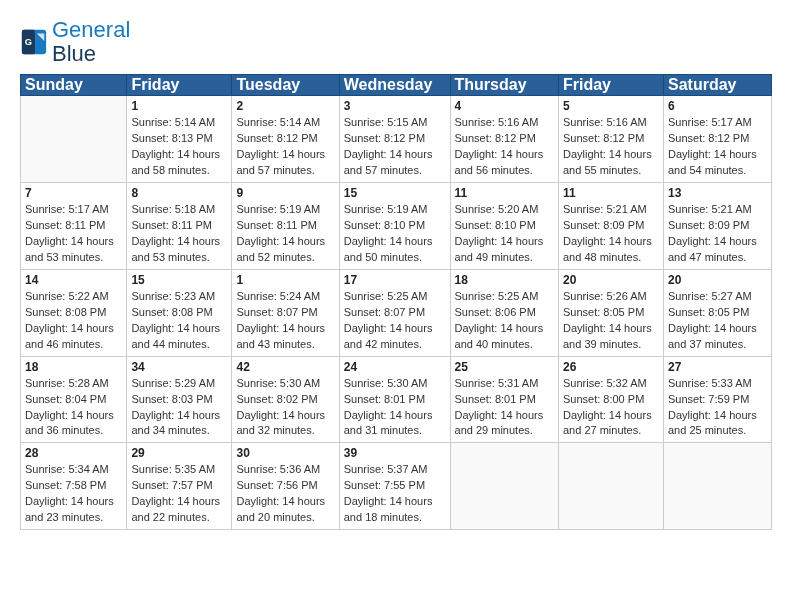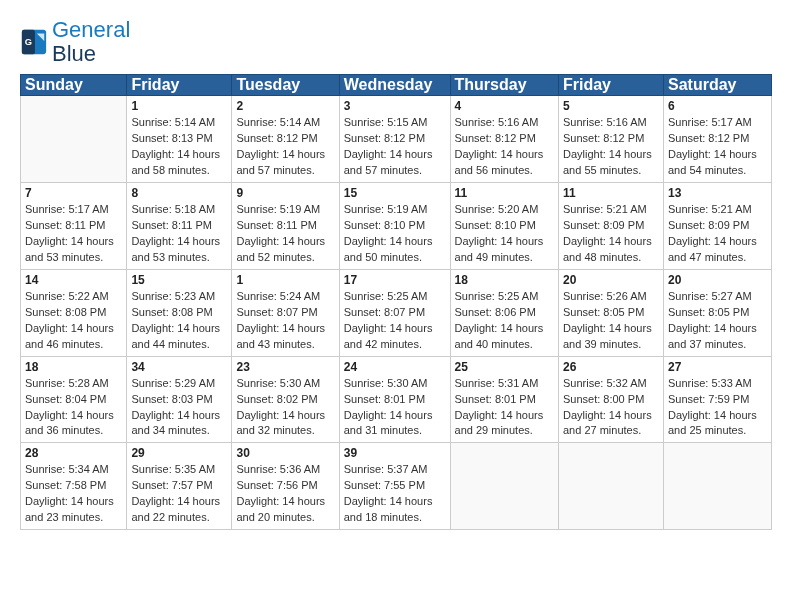--- a/index.html
+++ b/index.html
@@ -216,21 +216,21 @@
         <tr>
           <td>
             <span class="day-number">18</span>
             <div class="day-info">Sunrise: 5:28 AM<br>Sunset: 8:04 PM<br>Daylight: 14 hours<br>and 36 minutes.</div>
           </td>
           <td>
             <span class="day-number">34</span>
             <div class="day-info">Sunrise: 5:29 AM<br>Sunset: 8:03 PM<br>Daylight: 14 hours<br>and 34 minutes.</div>
           </td>
           <td>
-            <span class="day-number">23</span>
+            <span class="day-number">42</span>
             <div class="day-info">Sunrise: 5:30 AM<br>Sunset: 8:02 PM<br>Daylight: 14 hours<br>and 32 minutes.</div>
           </td>
           <td>
             <span class="day-number">24</span>
             <div class="day-info">Sunrise: 5:30 AM<br>Sunset: 8:01 PM<br>Daylight: 14 hours<br>and 31 minutes.</div>
           </td>
           <td>
             <span class="day-number">25</span>
             <div class="day-info">Sunrise: 5:31 AM<br>Sunset: 8:01 PM<br>Daylight: 14 hours<br>and 29 minutes.</div>
           </td>

